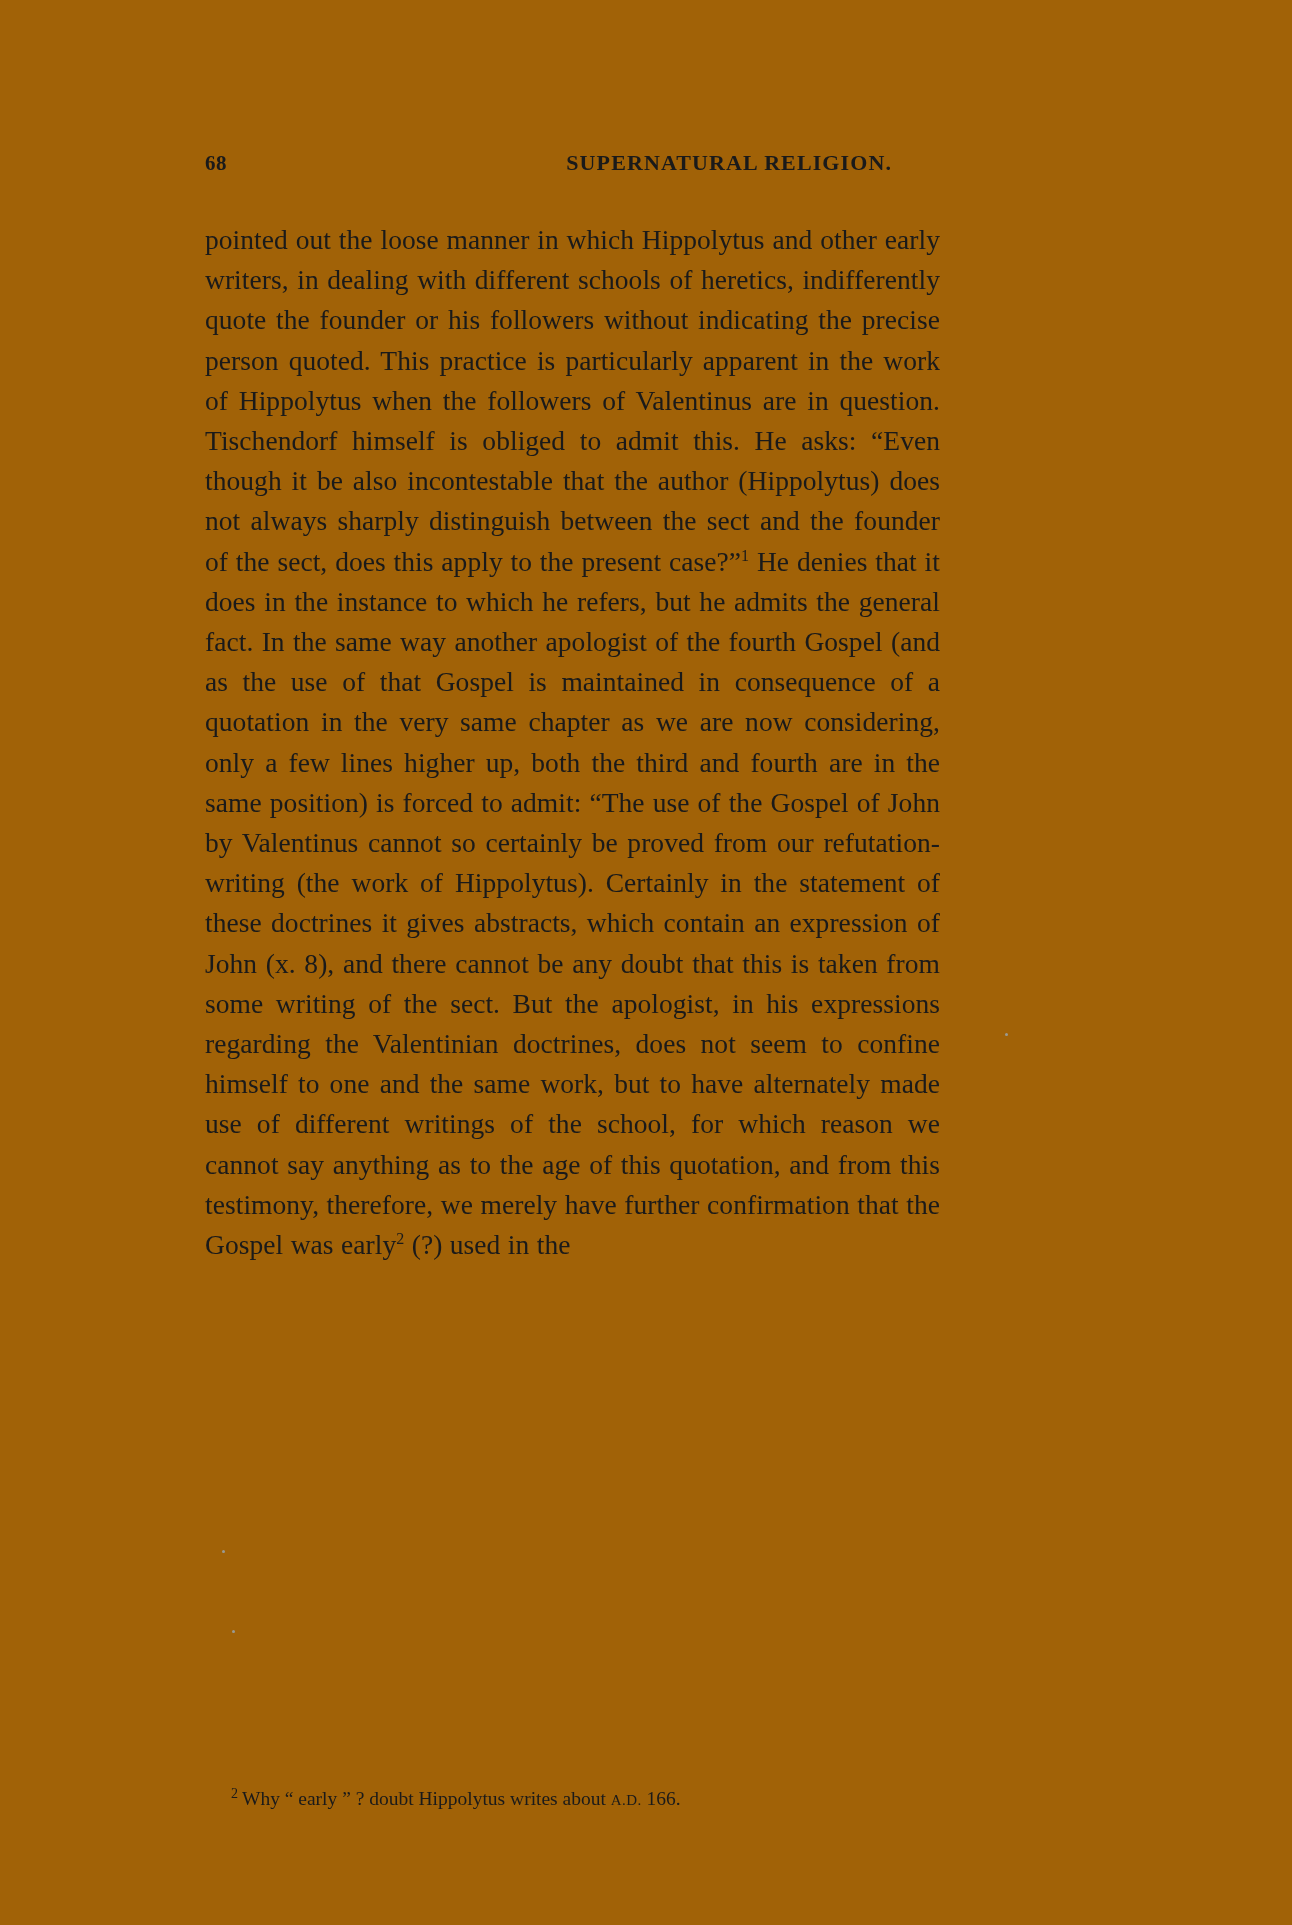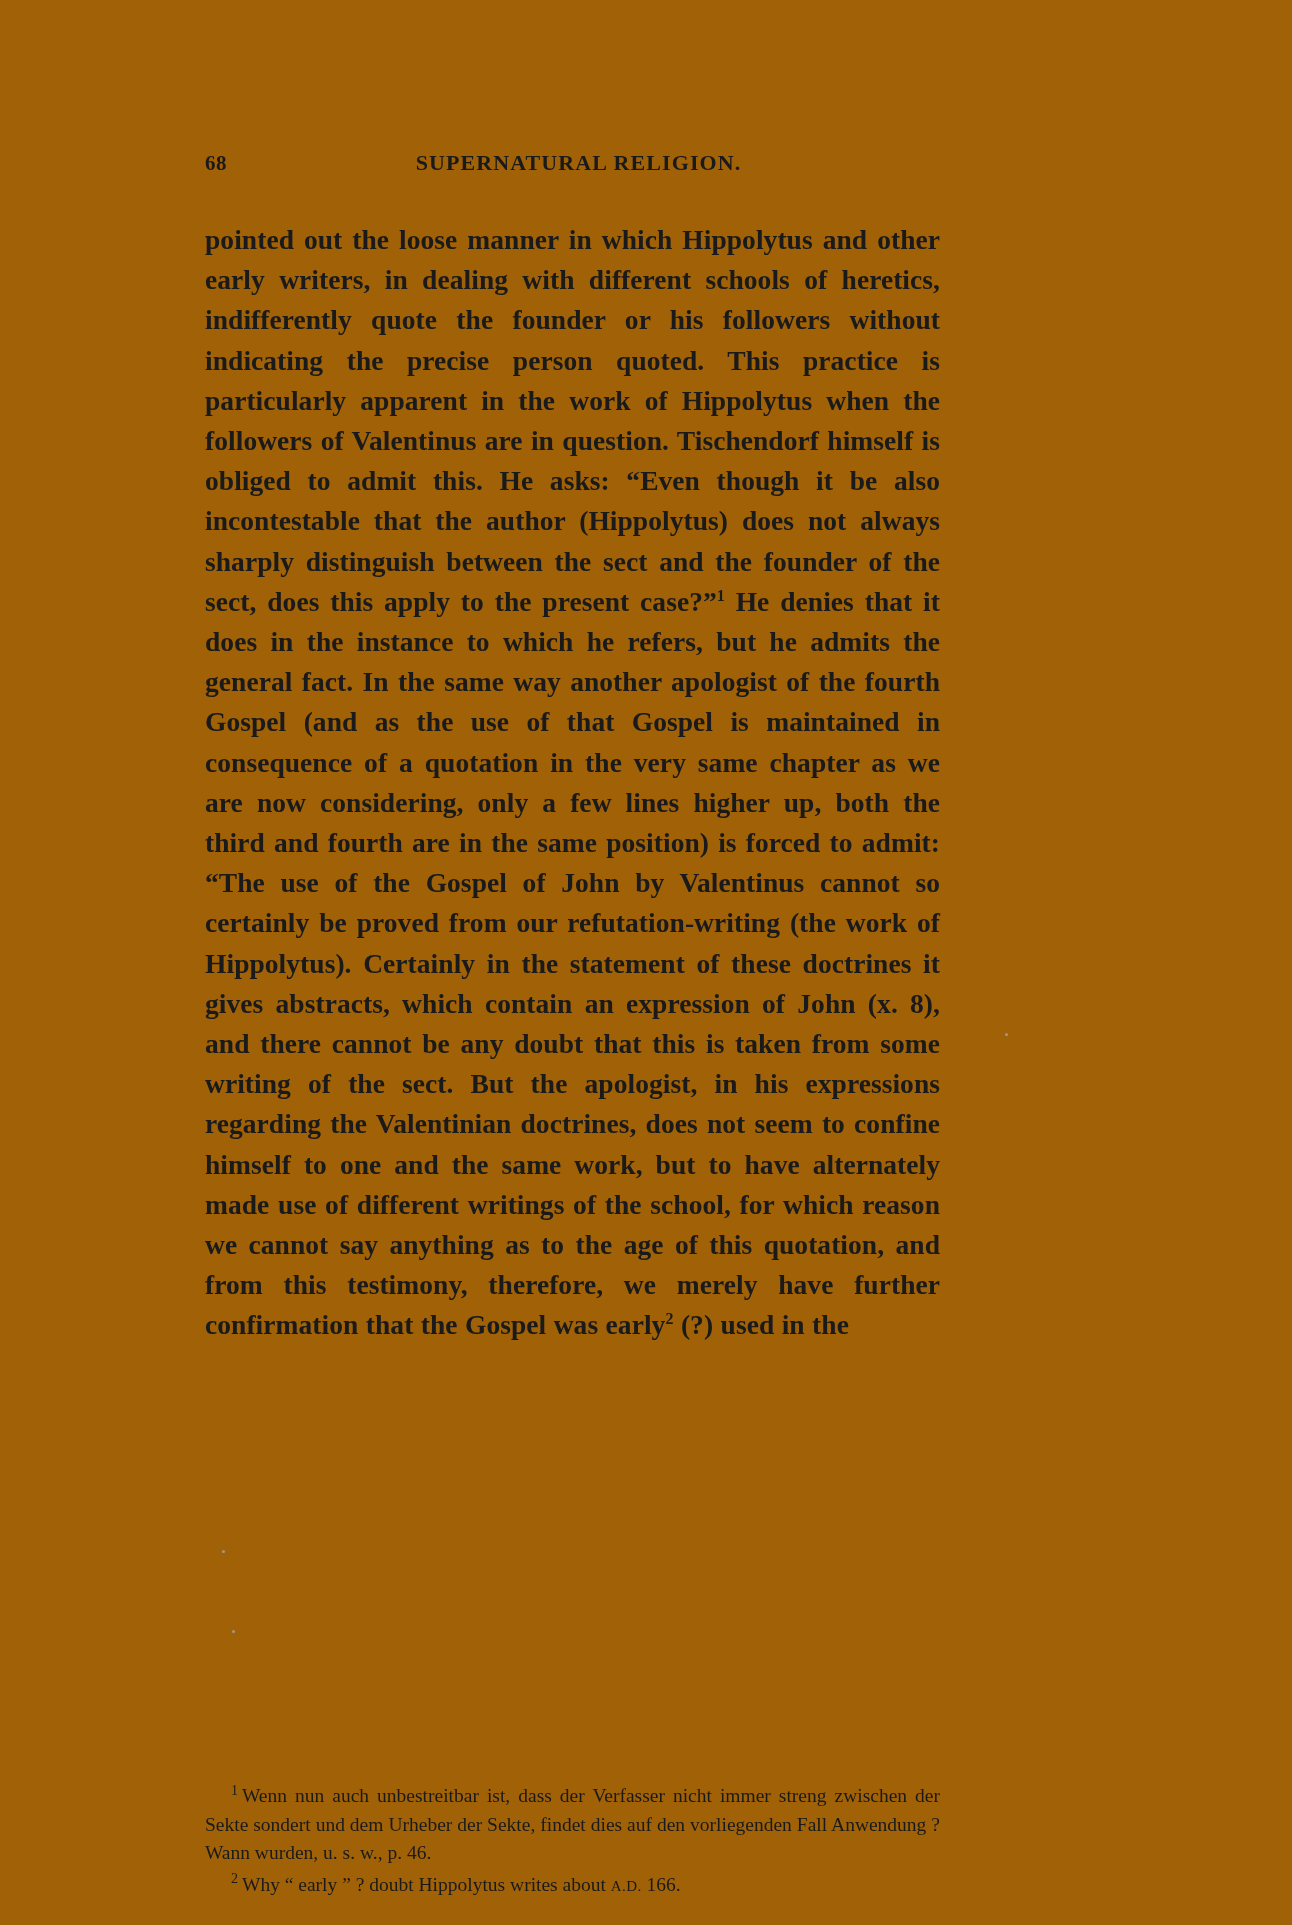--- a/index.html
+++ b/index.html
@@ -34,33 +34,32 @@
     font-weight: bold;
     letter-spacing: 0.5px;
     width: 60px;
     flex: 0 0 60px;
   }
   .running-head {
     font-size: 22px;
     letter-spacing: 1.1px;
     font-weight: bold;
     flex: 1 1 auto;
-    text-align: center;
+    text-align: right;
     padding-right: 48px;
     white-space: nowrap;
   }
   .body-text p {
     margin: 0;
     font-size: 27.5px;
     line-height: 40.2px;
     text-align: justify;
     text-justify: inter-word;
     letter-spacing: 0.05px;
     word-spacing: 0.5px;
-    font-weight: bold;
   }
   sup {
     font-size: 16px;
     vertical-align: super;
     line-height: 0;
   }
   .footnotes {
     position: absolute;
     left: 205px;
     top: 1782px;
@@ -110,21 +109,20 @@
       <div class="running-head">SUPERNATURAL RELIGION.</div>
     </div>
 
     <div class="body-text">
       <p><span>pointed out the loose manner in which Hippolytus and other early writers, in dealing with different schools of heretics, indifferently quote the founder or his followers without indicating the precise person quoted. This practice is particularly apparent in the work of Hippolytus when the followers of Valentinus are in question. Tischendorf himself is obliged to admit this.  He asks: “Even though it be also incontestable that the author (Hippolytus) does not always sharply distinguish between the sect and the founder of the sect, does this apply to the present case?”</span><sup>1</sup><span> He denies that it does in the instance to which he refers, but he admits the general fact.  In the same way another apologist of the fourth Gospel (and as the use of that Gospel is maintained in consequence of a quotation in the very same chapter as we are now considering, only a few lines higher up, both the third and fourth are in the same position) is forced to admit: “The use of the Gospel of John by Valentinus cannot so certainly be proved from our refutation-writing (the work of Hippolytus).  Certainly in the statement of these doctrines it gives abstracts, which contain an expression of John (x. 8), and there cannot be any doubt that this is taken from some writing of the sect.  But the apologist, in his expressions regarding the Valentinian doctrines, does not seem to confine himself to one and the same work, but to have alternately made use of different writings of the school, for which reason we cannot say anything as to the age of this quotation, and from this testimony, therefore, we merely have further confirmation that the Gospel was early</span><sup>2</sup><span> (?) used in the</span></p>
     </div>
 
   </div>
 
   <div class="footnotes">
-    <p class="fn fn-first"><span class="fn-marker">1</span><span>Wenn nun auch unbestreitbar ist, dass der Verfasser nicht immer streng zwischen der Sekte sondert und dem Urheber der Sekte, findet dies auf den vorliegenden Fall Anwendung ?  Wann wurden, u. s. w., p. 46.</span></p>
     <p class="fn fn-second"><span class="fn-marker">2</span><span>Why “ early ” ?  doubt Hippolytus writes about </span><span class="smallcaps">A.D.</span><span> 166.</span></p>
   </div>
 
   <div class="speck" style="left:1005px; top:1033px;"></div>
   <div class="speck" style="left:222px; top:1550px;"></div>
   <div class="speck" style="left:232px; top:1630px;"></div>
 
 </div>
 
 </body></html>

